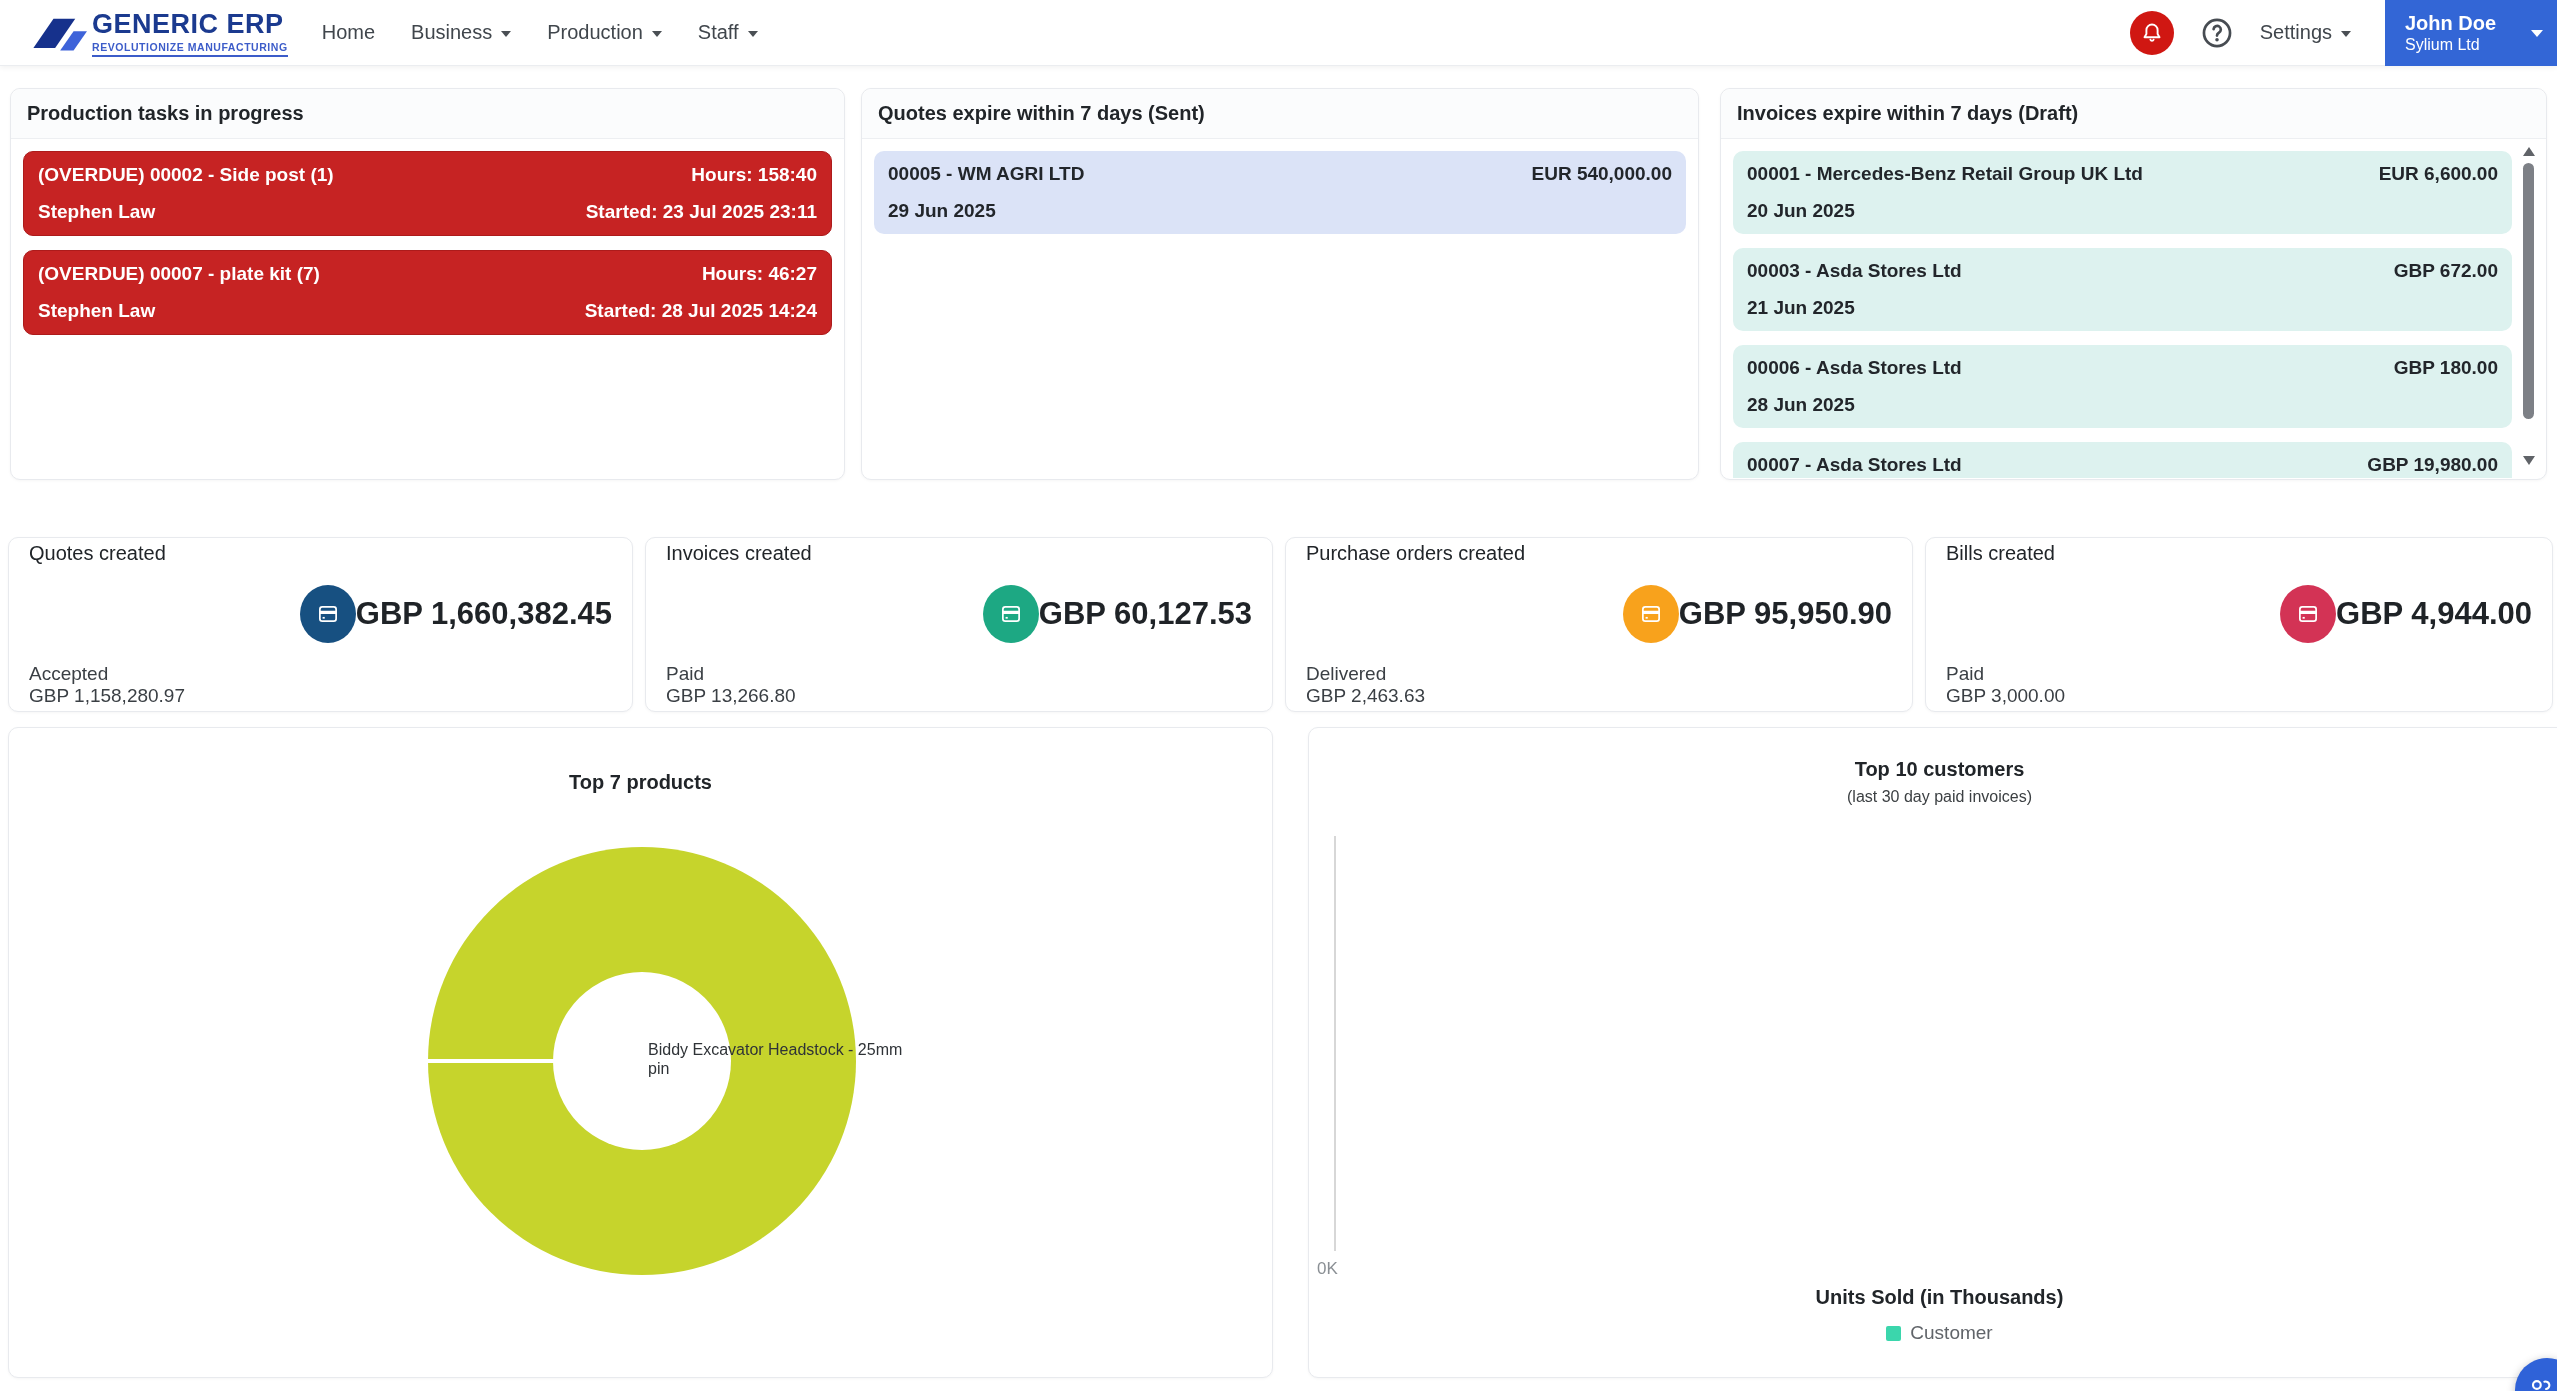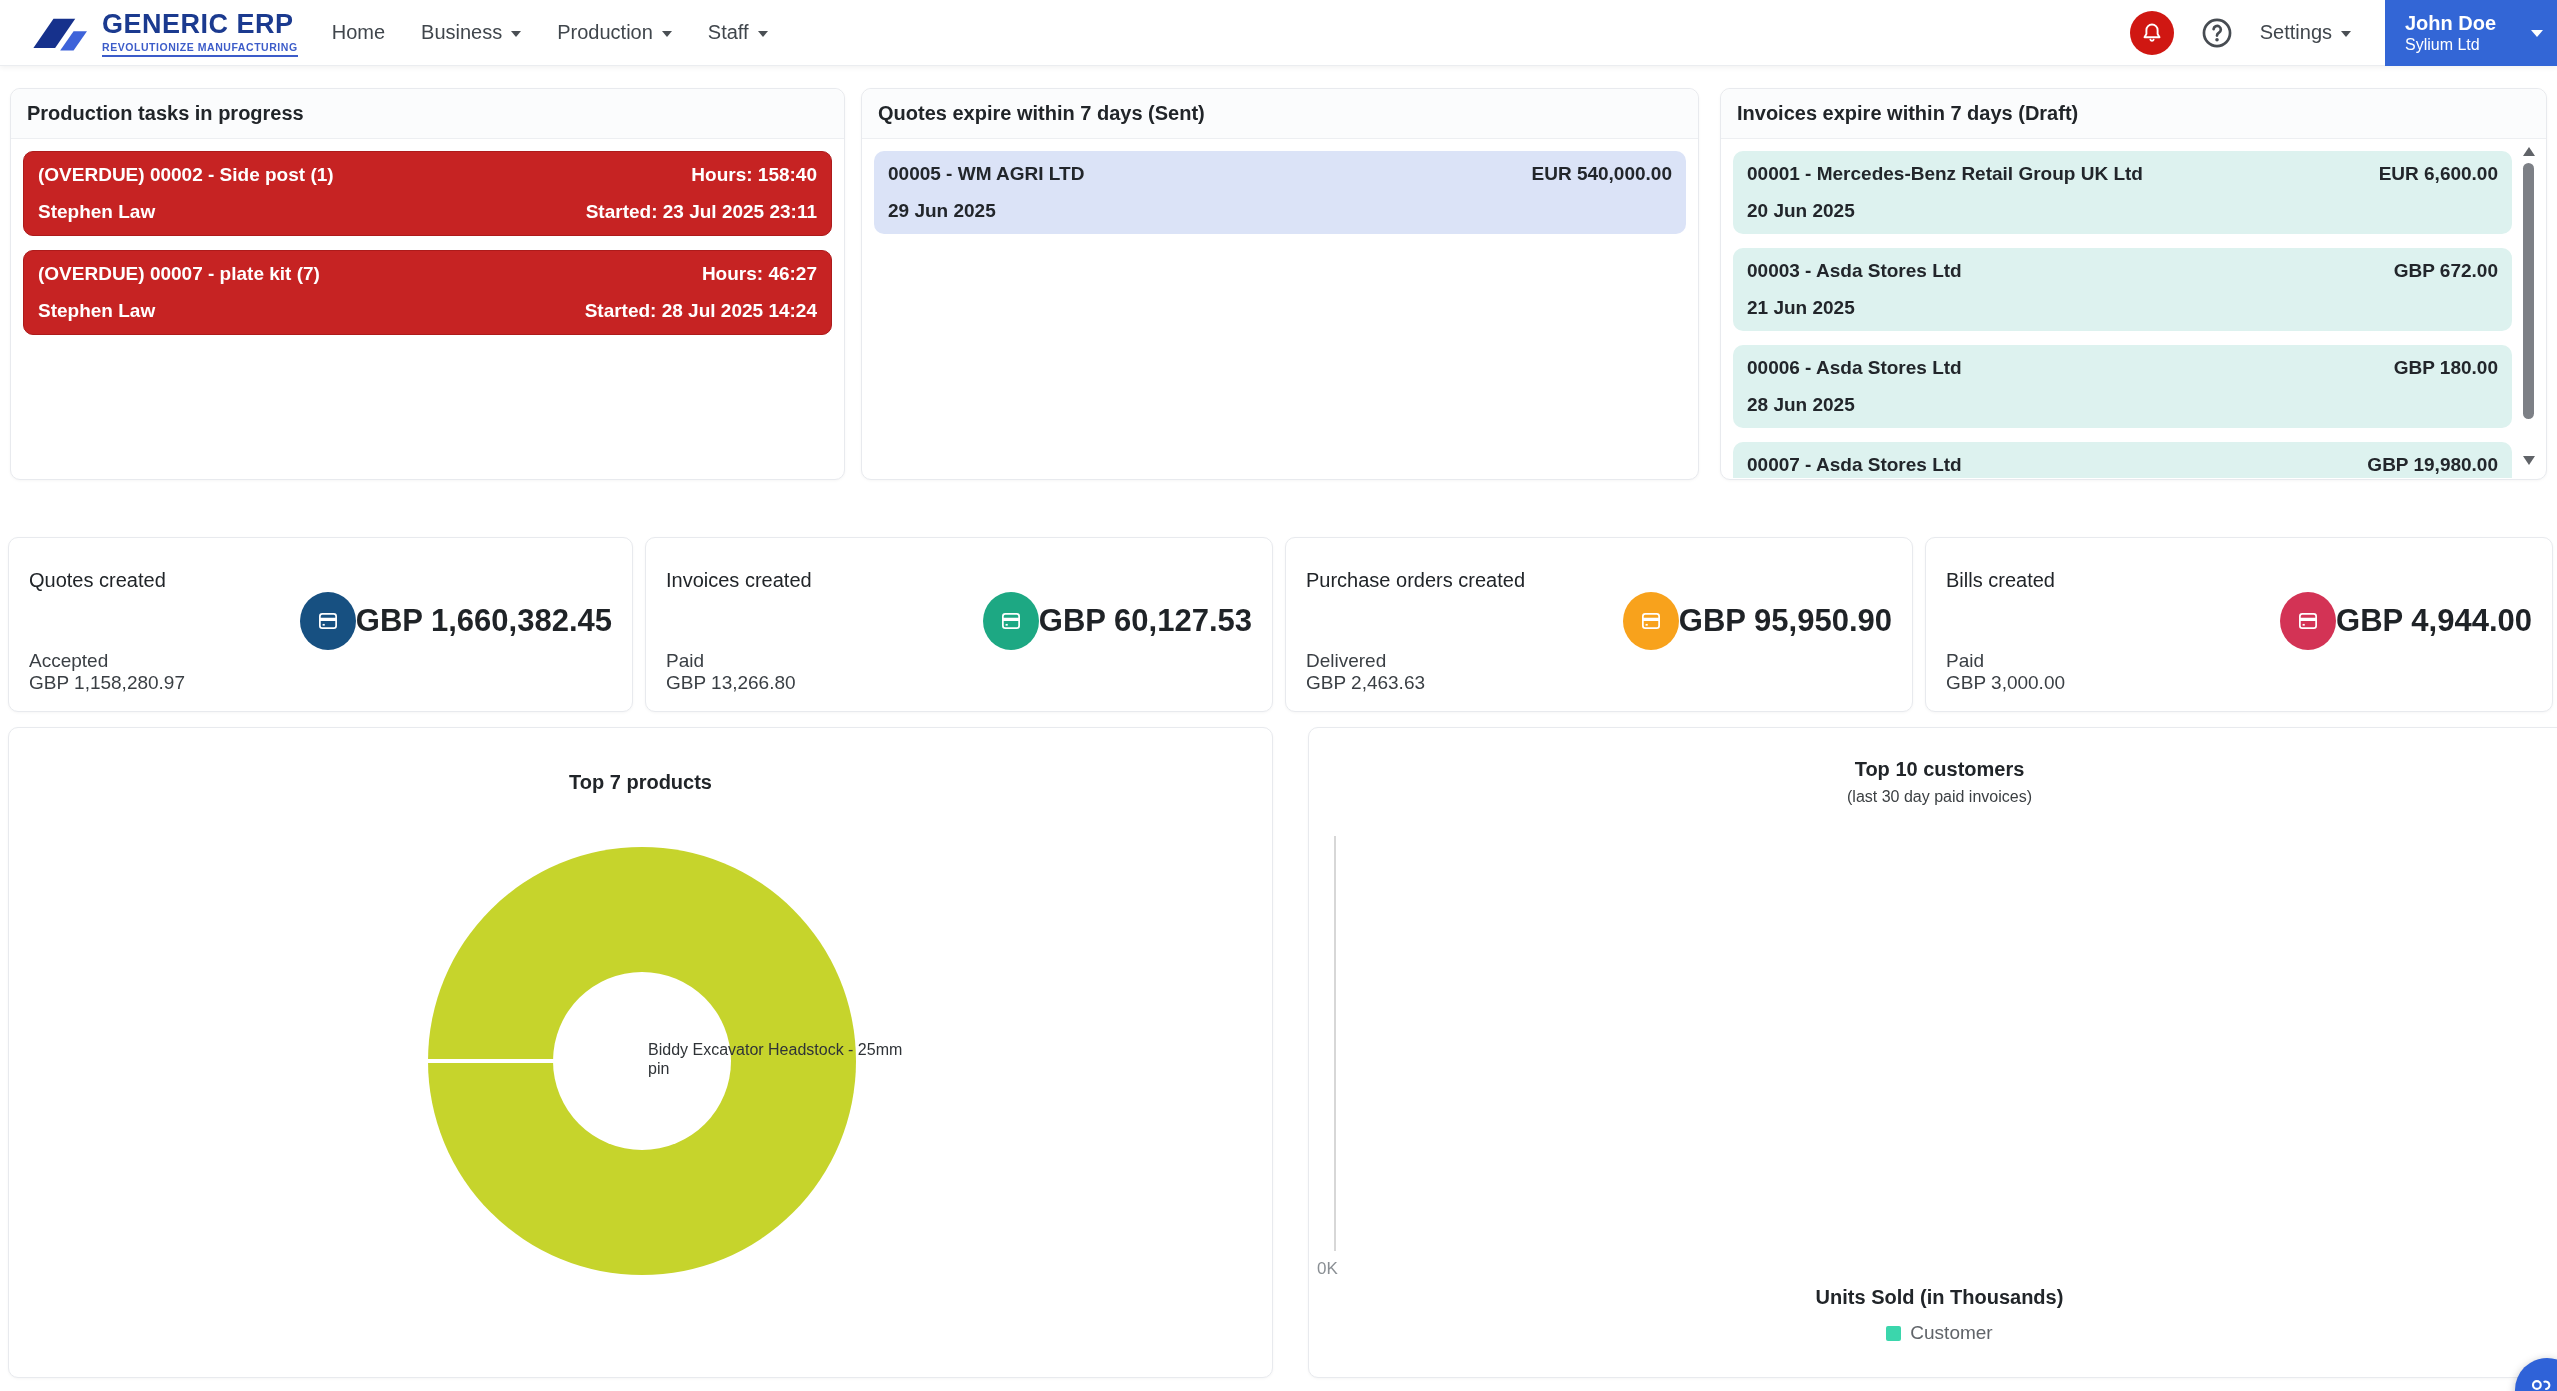--- a/index.html
+++ b/index.html
@@ -2,21 +2,21 @@
 <html><head>
 <meta charset="utf-8">
 <style>
   * { margin:0; padding:0; box-sizing:border-box; }
   html,body { width:2557px; height:1391px; overflow:hidden; background:#fff;
     font-family:"Liberation Sans", sans-serif; color:#212529; }
 
   
   .navbar { position:relative; height:66px; background:#fff; display:flex; align-items:center;
     padding-left:30px; border-bottom:1px solid #ebedf0; box-shadow:0 2px 5px rgba(0,0,0,.05); z-index:20;}
-  .brand { display:flex; gap:10px; }
+  .brand { display:flex; }
   .brand-text .brand-title { font-size:27px; font-weight:700; color:#1b3a8f; letter-spacing:.5px; }
   .brand-text .brand-tag { font-size:10.5px; font-weight:700; color:#3c5cc9; letter-spacing:.55px;
     border-bottom:2px solid #3c5cc9; padding-bottom:2px; margin-top:1px;}
   .nav-items { display:flex; align-items:center; gap:36px; margin-left:34px; }
   .nav-link { font-size:20px; color:#40464c; text-decoration:none; display:flex; align-items:center; cursor:pointer;}
   .caret { display:inline-block; width:0; height:0; border-left:5.5px solid transparent;
     border-right:5.5px solid transparent; border-top:6px solid #4a4f54; margin-left:9px; margin-top:3px;}
   .nav-right { margin-left:auto; display:flex; align-items:center; gap:26px; }
   .bell-btn { width:44px; height:44px; border-radius:50%; background:#d01712; display:flex;
     align-items:center; justify-content:center; cursor:pointer; border:none;}
@@ -52,21 +52,21 @@
   .vscroll { position:absolute; top:8px; right:9px; width:16px; height:318px; }
   .vscroll .arrow-up, .vscroll .arrow-down { position:absolute; left:2px; width:0; height:0;
     border-left:6.5px solid transparent; border-right:6.5px solid transparent; cursor:pointer;}
   .vscroll .arrow-up { top:0; border-bottom:9px solid #606368; }
   .vscroll .arrow-down { bottom:0; border-top:9px solid #606368; }
   .vscroll .thumb { position:absolute; left:2px; top:16px; width:11px; height:256px;
     background:#7d8086; border-radius:6px; cursor:pointer;}
 
   
   .kpi { position:absolute; top:471px; height:175px; background:#fff; border:1px solid #e8eaee;
-    border-radius:10px; box-shadow:0 1px 3px rgba(0,0,0,.04); padding:31px 20px;
+    border-radius:10px; box-shadow:0 1px 3px rgba(0,0,0,.04); padding:4px 20px;
     display:flex; flex-direction:column; justify-content:space-between;}
   #kpi-0 { left:8px;    width:625px; }
   #kpi-1 { left:645px;  width:628px; }
   #kpi-2 { left:1285px; width:628px; }
   #kpi-3 { left:1925px; width:628px; }
   .kpi-title { font-size:20px; font-weight:500; color:#212529; }
   .kpi-mid { display:flex; align-items:center; justify-content:flex-end; }
   .kpi-circle { width:56px; height:58px; border-radius:50%; display:flex; align-items:center; justify-content:center;}
   .kpi-circle.c0 { background:#175081; } .kpi-circle.c1 { background:#1da883; }
   .kpi-circle.c2 { background:#f8a21c; } .kpi-circle.c3 { background:#d33355; }

